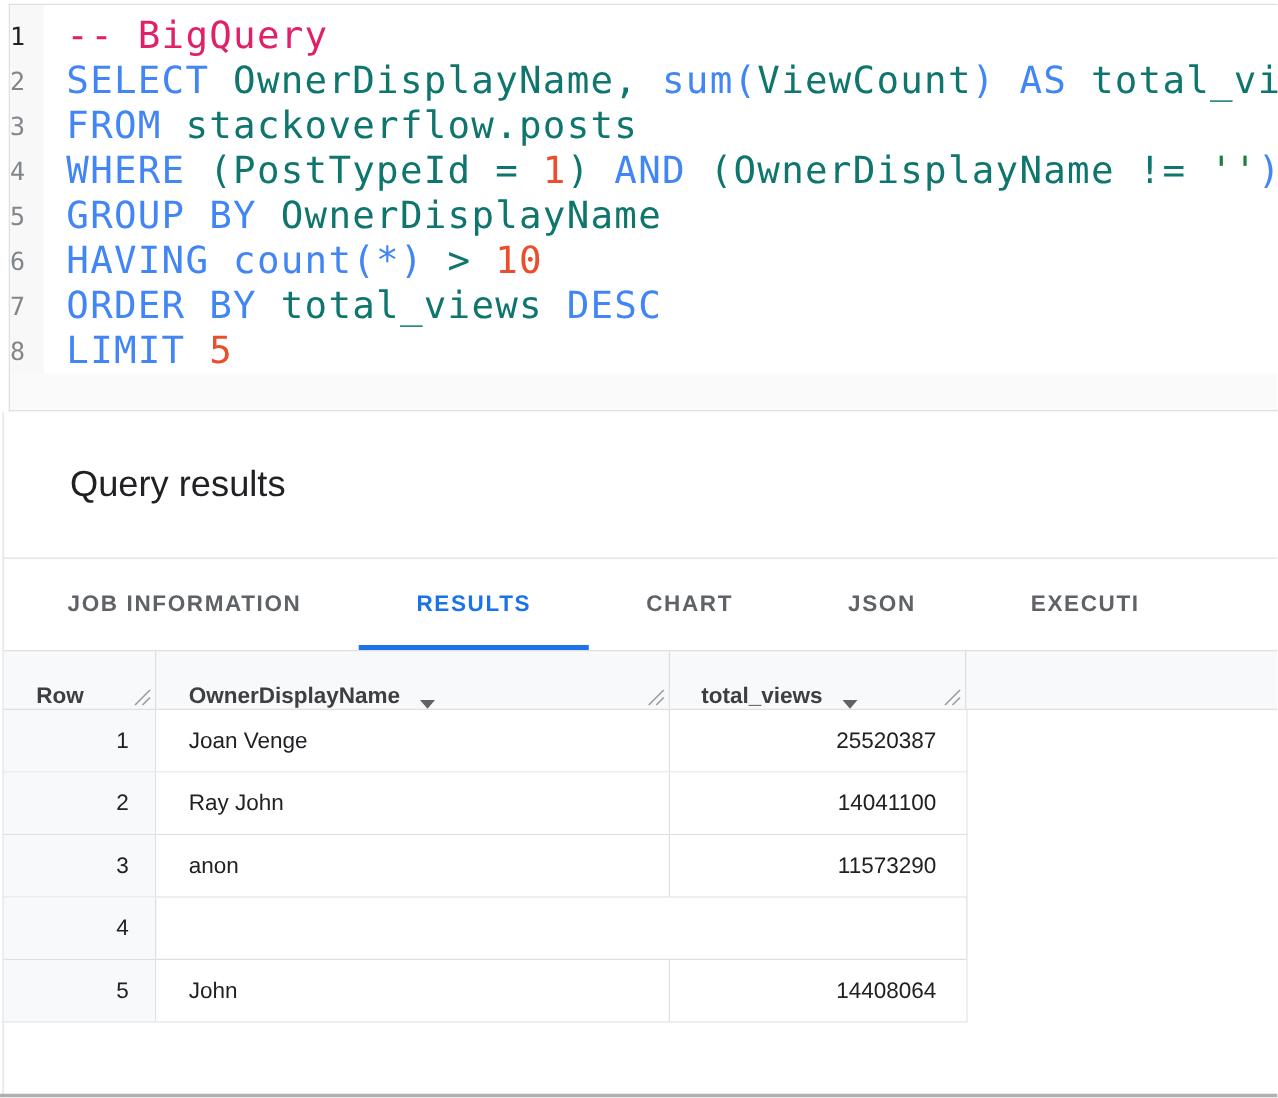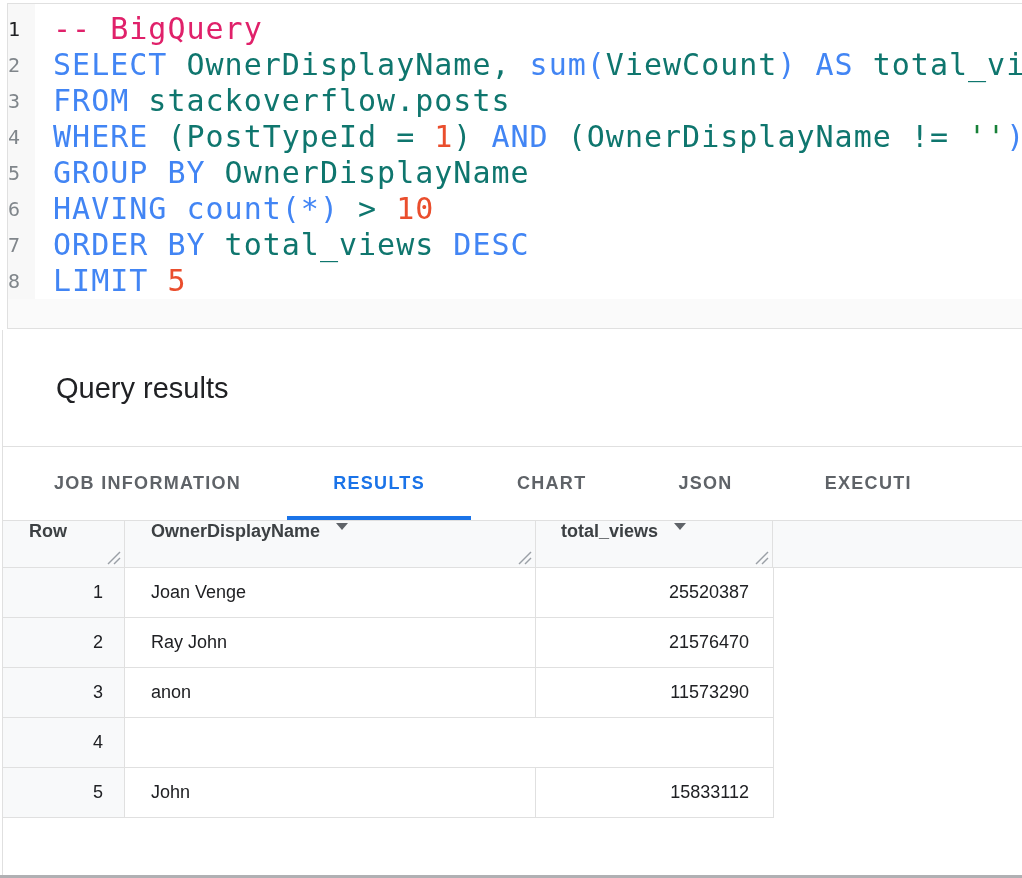--- a/index.html
+++ b/index.html
@@ -53,21 +53,21 @@
   .tab.active{color:#1a73e8;}
   .tab.active::after{
     content:"";position:absolute;left:0;right:0;bottom:0;height:4px;background:#1a73e8;
   }
   
   .tbl-header{
     display:flex;flex-direction:row;height:48px;background:#f8f9fa;
     border-top:1px solid #e0e0e0;border-bottom:1px solid #e0e0e0;box-sizing:border-box;
   }
   .th{
-    position:relative;display:flex;align-items:flex-start;box-sizing:border-box;
+    position:relative;display:flex;align-items:flex-end;box-sizing:border-box;
     border-right:1px solid #e0e0e0;font-size:18px;font-weight:700;color:#3c4043;
   }
   .th.col-row{width:122px;padding-left:26px;}
   .th.col-name{width:411px;padding-left:26px;}
   .th.col-views{width:237px;padding-left:25px;}
   .th.col-filler{flex:1;border-right:none;}
   .sort-arrow{
     width:0;height:0;border-left:6px solid transparent;border-right:6px solid transparent;
     border-top:7px solid #5f6368;margin-left:16px;margin-top:2px;cursor:pointer;
   }
@@ -144,32 +144,32 @@
 
   <div class="tbl-body" id="tbl-body">
       <div class="tr">
         <div class="td c-row">1</div>
         <div class="td c-name">Joan Venge</div>
         <div class="td c-views">25520387</div>
       </div>
       <div class="tr">
         <div class="td c-row">2</div>
         <div class="td c-name">Ray John</div>
-        <div class="td c-views">21576470</div>
+        <div class="td c-views">14041100</div>
       </div>
       <div class="tr">
         <div class="td c-row">3</div>
         <div class="td c-name">anon</div>
         <div class="td c-views">11573290</div>
       </div>
       <div class="tr">
         <div class="td c-row">4</div>
       </div>
       <div class="tr">
         <div class="td c-row">5</div>
         <div class="td c-name">John</div>
-        <div class="td c-views">15833112</div>
+        <div class="td c-views">14408064</div>
       </div>
     </div>
 
 </div>
 
 <div class="bottom-bar"></div>
 
 </body></html>

